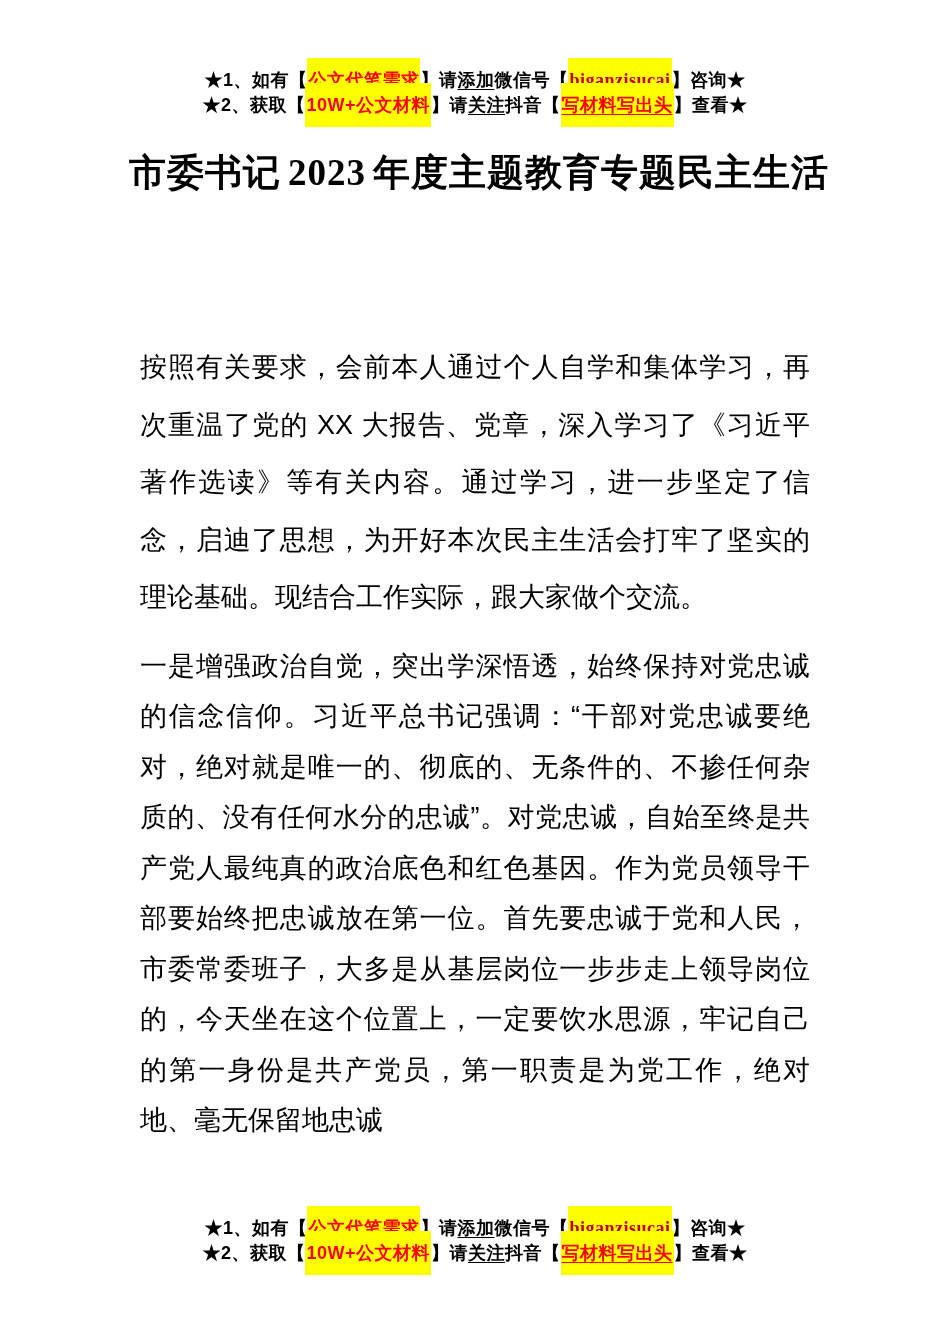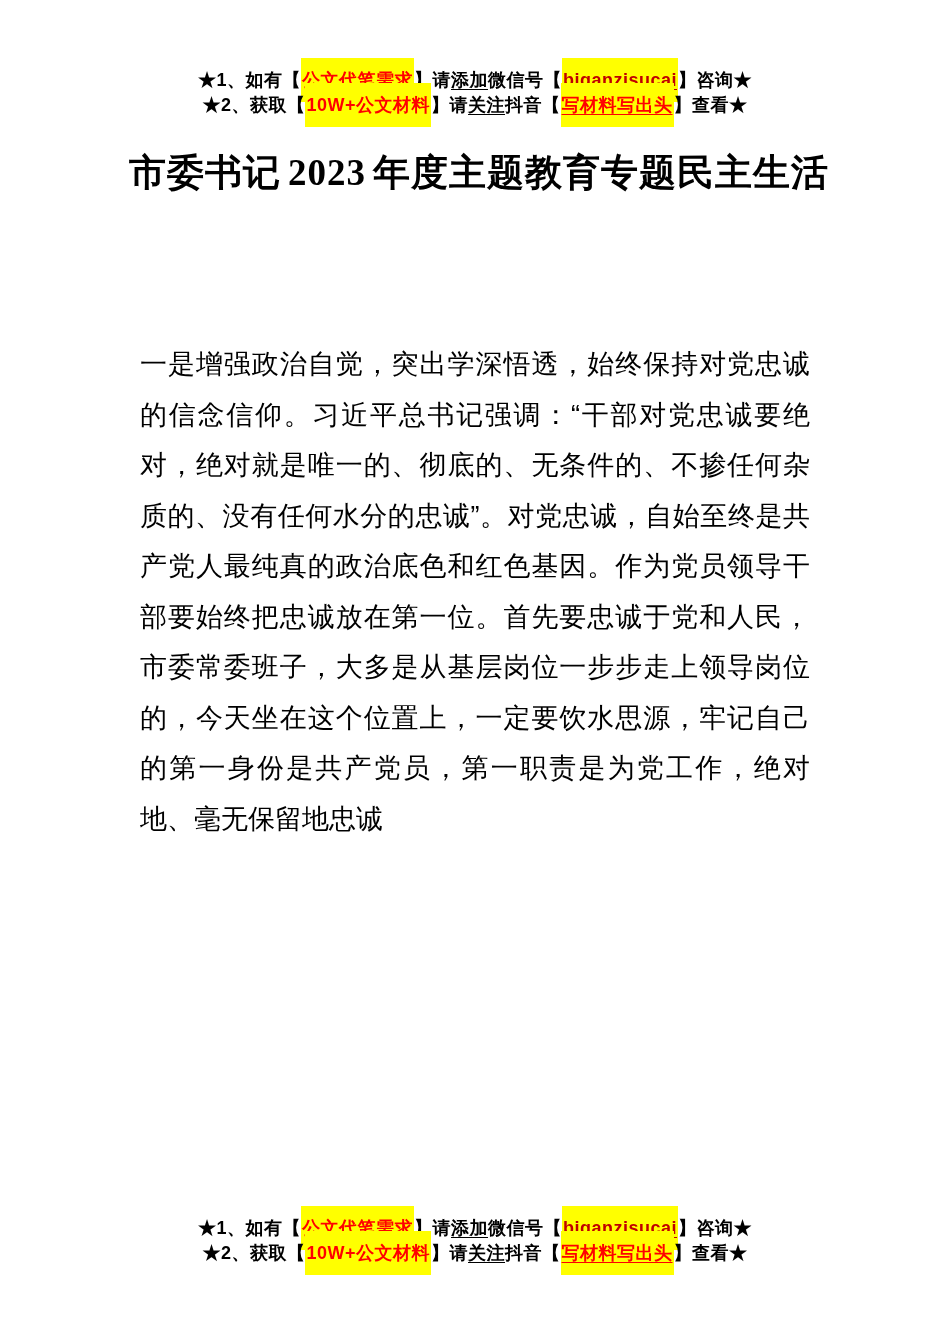--- a/index.html
+++ b/index.html
@@ -21,21 +21,21 @@
     line-height: 25px;
     letter-spacing: 0.5px;
     white-space: nowrap;
   }
   .promo-header { padding-top: 68px; }
   .promo-footer { position: absolute; top: 1216px; left: 0; right: 0; }
   .hl { background: #FFFF00; padding: 12px 1px; }
   .red { color: #FF0000; }
   .darkred { color: #C00000; }
   .u { text-decoration: underline; text-underline-offset: 3px; }
-  .latin { font-family: Liberation Sans, sans-serif; }
+  .latin { font-family: Liberation Serif, serif; }
   
   .title {
     margin: -4px 0 0 8px;
     text-align: center;
     font-size: 37px;
     font-weight: bold;
     line-height: 117px;
     letter-spacing: 1px;
   }
   .title-line { display: block; }
@@ -69,20 +69,21 @@
     <div class="promo-line">
       <span>★2、获取【</span><span class="hl red">10W+公文材料</span><span>】请</span><span class="u">关注</span><span>抖音【</span><span class="hl red u">写材料写出头</span><span>】查看★</span>
     </div>
   </div>
 
   <h1 class="title">
     <span class="title-line"><span>市委书记</span><span class="year">2023</span><span>年度主题教育专题民主生活</span></span>
   </h1>
 
   <div class="doc-body">
+    <p class="para para-1">按照有关要求，会前本人通过个人自学和集体学习，再次重温了党的 XX 大报告、党章，深入学习了《习近平著作选读》等有关内容。通过学习，进一步坚定了信念，启迪了思想，为开好本次民主生活会打牢了坚实的理论基础。现结合工作实际，跟大家做个交流。</p>
     <p class="para para-2">一是增强政治自觉，突出学深悟透，始终保持对党忠诚的信念信仰。习近平总书记强调：“干部对党忠诚要绝对，绝对就是唯一的、彻底的、无条件的、不掺任何杂质的、没有任何水分的忠诚”。对党忠诚，自始至终是共产党人最纯真的政治底色和红色基因。作为党员领导干部要始终把忠诚放在第一位。首先要忠诚于党和人民，市委常委班子，大多是从基层岗位一步步走上领导岗位的，今天坐在这个位置上，一定要饮水思源，牢记自己的第一身份是共产党员，第一职责是为党工作，绝对地、毫无保留地忠诚</p>
   </div>
 
   <div class="promo promo-footer">
     <div class="promo-line">
       <span>★1、如有【</span><span class="hl red">公文代笔需求</span><span>】请</span><span class="u">添加</span><span>微信号【</span><span class="hl darkred u latin">biganzisucai</span><span>】咨询★</span>
     </div>
     <div class="promo-line">
       <span>★2、获取【</span><span class="hl red">10W+公文材料</span><span>】请</span><span class="u">关注</span><span>抖音【</span><span class="hl red u">写材料写出头</span><span>】查看★</span>
     </div>

